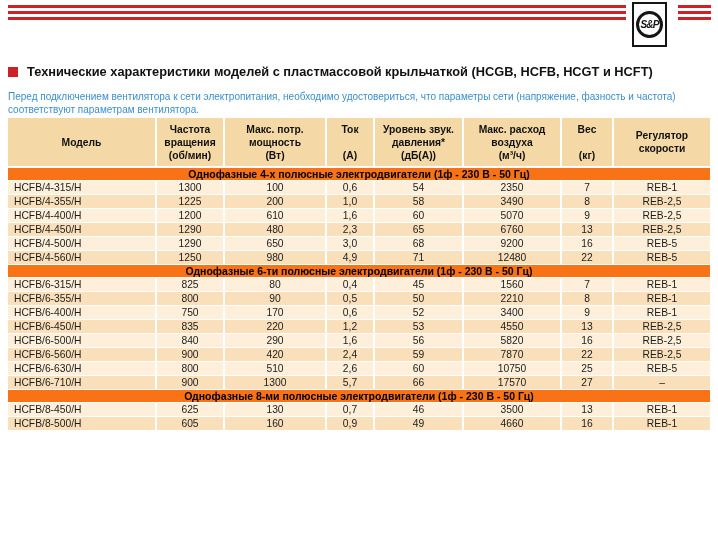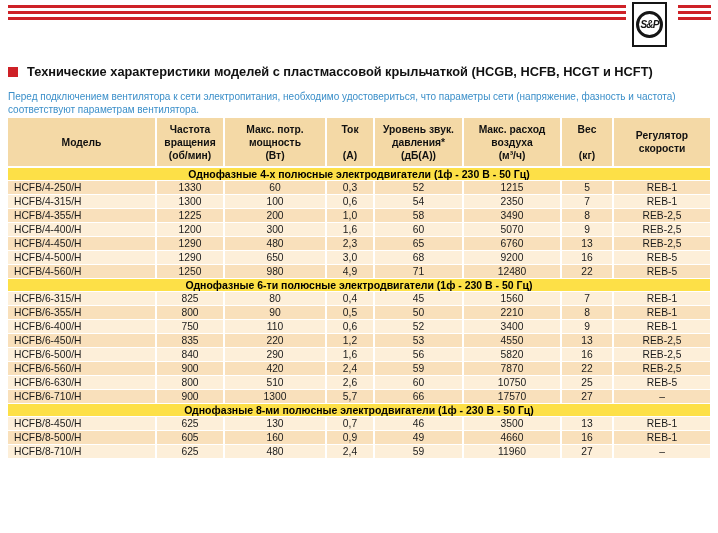--- a/index.html
+++ b/index.html
@@ -44,21 +44,21 @@
   th + th{border-left:2px solid #fff;}
   th div{line-height:13px;min-height:13px;}
   thead th{border-bottom:2px solid #fff;}
 
   td{height:14px;padding:0 2px;text-align:center;font-size:10.3px;color:var(--text);
      border-bottom:1px solid #fff;overflow:hidden;white-space:nowrap;}
   td + td{border-left:2px solid #fff;}
   tr.dark td{background:var(--row-dark);}
   tr.light td{background:var(--row-light);}
   td.model{text-align:left;padding-left:6px;}
-  tr.section td{background:#fde047;font-weight:bold;font-size:10.5px;color:#000;height:13px;border-left:none;}
+  tr.section td{background:#f97316;font-weight:bold;font-size:10.5px;color:#000;height:13px;border-left:none;}
 </style>
 </head>
 <body>
 
 <div class="page">
 
   <div class="stripes stripes-left">
     <div class="stripe"></div>
     <div class="stripe"></div>
     <div class="stripe"></div>
@@ -130,30 +130,20 @@
           <th>
             <div>Регулятор</div>
             <div>скорости</div>
           </th>
         </tr>
     </thead>
     <tbody>
         <tr class="section">
           <td colspan="8">Однофазные 4-х полюсные электродвигатели (1ф - 230 В - 50 Гц)</td>
         </tr>
-        <tr class="dark">
-          <td class="model">HCFB/4-250/H</td>
-          <td>1330</td>
-          <td>60</td>
-          <td>0,3</td>
-          <td>52</td>
-          <td>1215</td>
-          <td>5</td>
-          <td>REB-1</td>
-        </tr>
         <tr class="light">
           <td class="model">HCFB/4-315/H</td>
           <td>1300</td>
           <td>100</td>
           <td>0,6</td>
           <td>54</td>
           <td>2350</td>
           <td>7</td>
           <td>REB-1</td>
         </tr>
@@ -163,21 +153,21 @@
           <td>200</td>
           <td>1,0</td>
           <td>58</td>
           <td>3490</td>
           <td>8</td>
           <td>REB-2,5</td>
         </tr>
         <tr class="light">
           <td class="model">HCFB/4-400/H</td>
           <td>1200</td>
-          <td>300</td>
+          <td>610</td>
           <td>1,6</td>
           <td>60</td>
           <td>5070</td>
           <td>9</td>
           <td>REB-2,5</td>
         </tr>
         <tr class="dark">
           <td class="model">HCFB/4-450/H</td>
           <td>1290</td>
           <td>480</td>
@@ -226,21 +216,21 @@
           <td>90</td>
           <td>0,5</td>
           <td>50</td>
           <td>2210</td>
           <td>8</td>
           <td>REB-1</td>
         </tr>
         <tr class="light">
           <td class="model">HCFB/6-400/H</td>
           <td>750</td>
-          <td>110</td>
+          <td>170</td>
           <td>0,6</td>
           <td>52</td>
           <td>3400</td>
           <td>9</td>
           <td>REB-1</td>
         </tr>
         <tr class="dark">
           <td class="model">HCFB/6-450/H</td>
           <td>835</td>
           <td>220</td>
@@ -306,26 +296,16 @@
         <tr class="dark">
           <td class="model">HCFB/8-500/H</td>
           <td>605</td>
           <td>160</td>
           <td>0,9</td>
           <td>49</td>
           <td>4660</td>
           <td>16</td>
           <td>REB-1</td>
         </tr>
-        <tr class="light">
-          <td class="model">HCFB/8-710/H</td>
-          <td>625</td>
-          <td>480</td>
-          <td>2,4</td>
-          <td>59</td>
-          <td>11960</td>
-          <td>27</td>
-          <td>–</td>
-        </tr>
       </tbody>
   </table>
 
 </div>
 
 </body></html>

